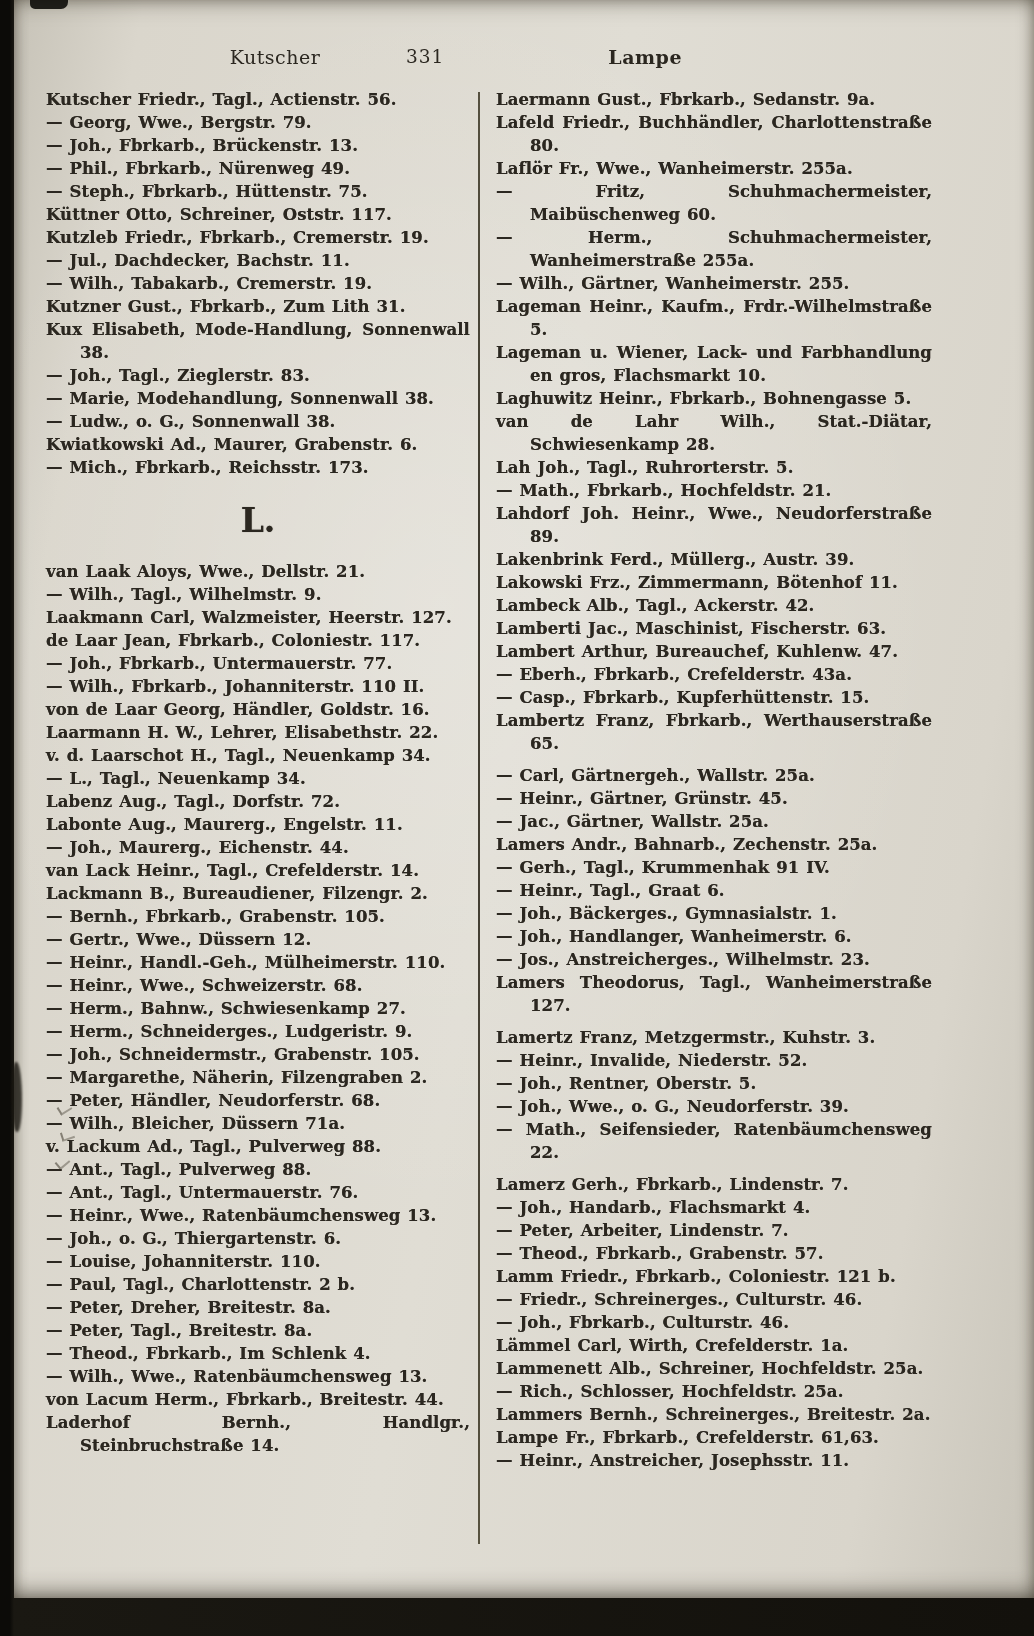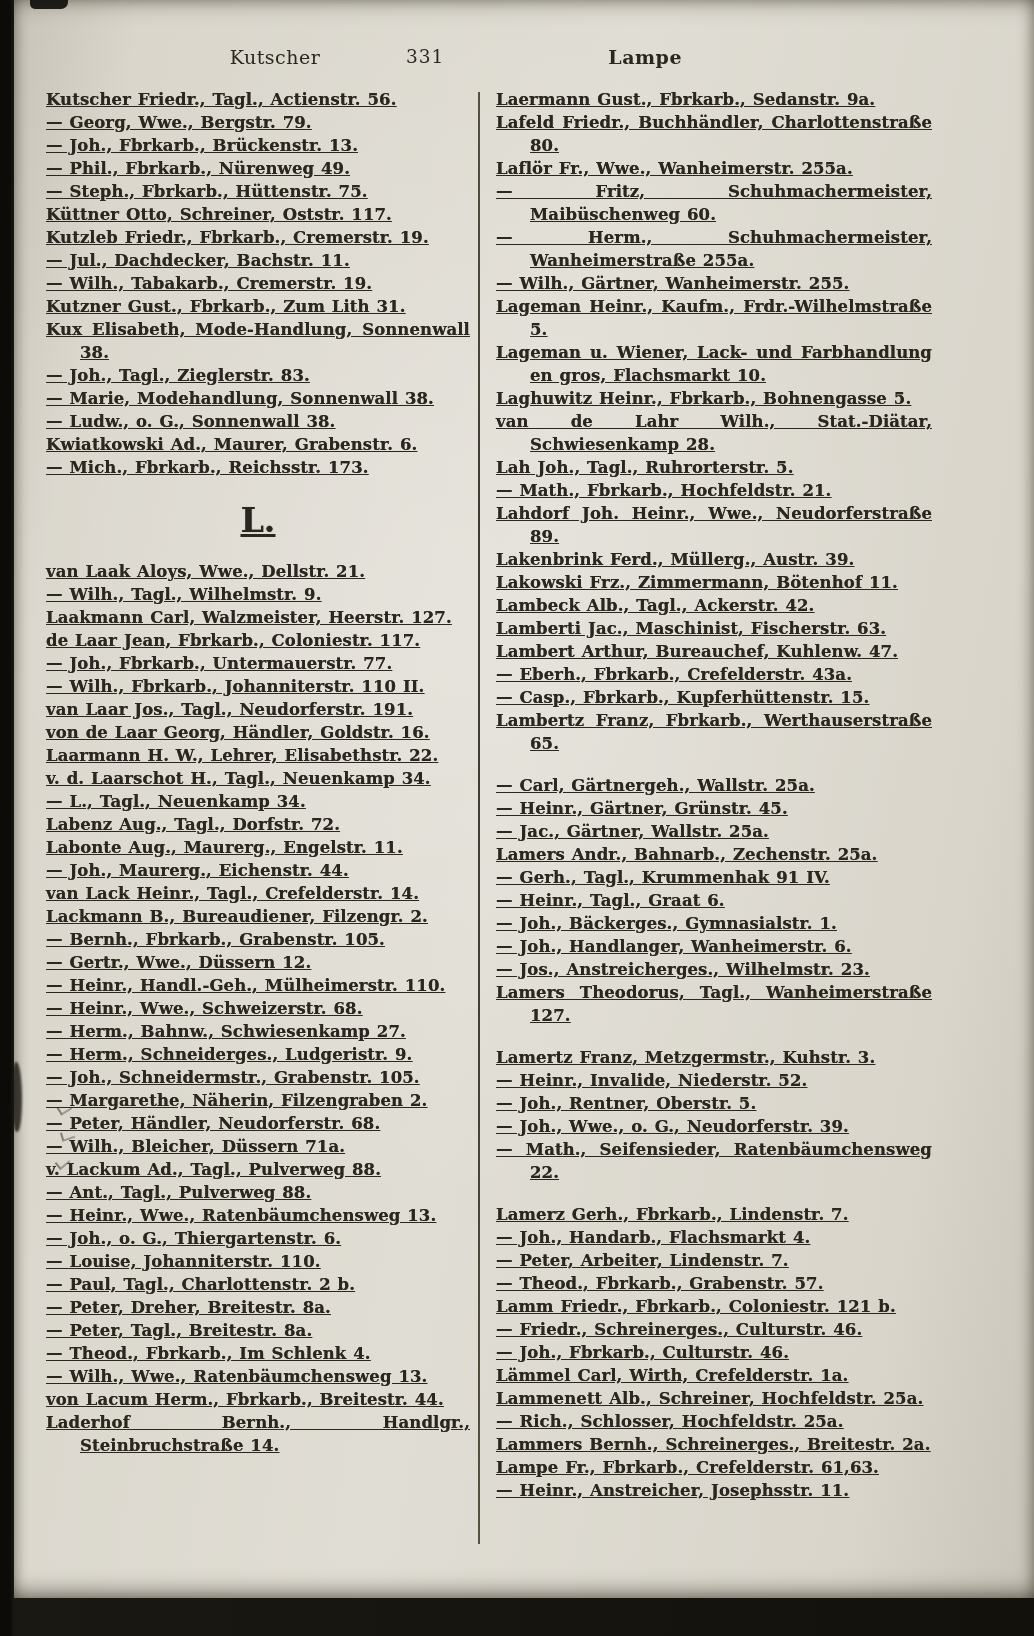--- a/index.html
+++ b/index.html
@@ -47,42 +47,42 @@
     text-align: center; font-size: 19px; font-weight: 400; letter-spacing: 0.5px;
   }
   .page-number {
     position: absolute; left: 392px; width: 120px;
     text-align: left; font-size: 18.5px; font-weight: 400; letter-spacing: 1px;
   }
   .catchword-right {
     position: absolute; left: 548px; width: 120px;
     text-align: right; font-size: 19px; font-weight: 700; letter-spacing: 0.5px;
   }
-  .col { position: absolute; top: 88px; color: #2b2720; text-decoration: underline; }
+  .col { position: absolute; top: 88px; color: #2b2720; }
   .col-left  { left: 32px;  width: 424px; }
   .col-right { left: 482px; width: 436px; }
   .divider {
     position: absolute;
     left: 464px; top: 92px;
     width: 1.5px; height: 1452px;
     background: linear-gradient(#55503f, #3e3a2f 30%, #464135 70%, #57523f);
   }
   .entry {
     margin: 0;
     font-size: 16.5px;
     line-height: 23px;
     font-weight: 700;
     padding-left: 34px;
     text-indent: -34px;
     text-align: justify;
     letter-spacing: 0.1px;
     word-spacing: 1px;
     text-shadow: 0 0 0.6px rgba(43,39,32,0.75);
   }
-  .group + .group { margin-top: 19px; }
+  .group + .group { margin-top: 9px; }
   .section-heading {
     margin: 22px 0 20px 0;
     text-align: center;
     font-size: 33px;
     font-weight: 700;
     color: #2b2720;
     text-shadow: 0 0 0.7px rgba(43,39,32,0.8);
   }
   .pencil-mark {
     position: absolute;
@@ -141,21 +141,20 @@
         </div>
       <h2 class="section-heading">L.</h2>
       <div>
           <div class="group">
             <p class="entry">van Laak Aloys, Wwe., Dellstr. 21.</p>
             <p class="entry">— Wilh., Tagl., Wilhelmstr. 9.</p>
             <p class="entry">Laakmann Carl, Walzmeister, Heerstr. 127.</p>
             <p class="entry">de Laar Jean, Fbrkarb., Coloniestr. 117.</p>
             <p class="entry">— Joh., Fbrkarb., Untermauerstr. 77.</p>
             <p class="entry">— Wilh., Fbrkarb., Johanniterstr. 110 II.</p>
-            <p class="entry">van Laar Jos., Tagl., Neudorferstr. 191.</p>
             <p class="entry">von de Laar Georg, Händler, Goldstr. 16.</p>
             <p class="entry">Laarmann H. W., Lehrer, Elisabethstr. 22.</p>
             <p class="entry">v. d. Laarschot H., Tagl., Neuenkamp 34.</p>
             <p class="entry">— L., Tagl., Neuenkamp 34.</p>
             <p class="entry">Labenz Aug., Tagl., Dorfstr. 72.</p>
             <p class="entry">Labonte Aug., Maurerg., Engelstr. 11.</p>
             <p class="entry">— Joh., Maurerg., Eichenstr. 44.</p>
             <p class="entry">van Lack Heinr., Tagl., Crefelderstr. 14.</p>
             <p class="entry">Lackmann B., Bureaudiener, Filzengr. 2.</p>
             <p class="entry">— Bernh., Fbrkarb., Grabenstr. 105.</p>
@@ -163,20 +162,21 @@
             <p class="entry">— Heinr., Handl.-Geh., Mülheimerstr. 110.</p>
             <p class="entry">— Heinr., Wwe., Schweizerstr. 68.</p>
             <p class="entry">— Herm., Bahnw., Schwiesenkamp 27.</p>
             <p class="entry">— Herm., Schneiderges., Ludgeristr. 9.</p>
             <p class="entry">— Joh., Schneidermstr., Grabenstr. 105.</p>
             <p class="entry">— Margarethe, Näherin, Filzengraben 2.</p>
             <p class="entry">— Peter, Händler, Neudorferstr. 68.</p>
             <p class="entry">— Wilh., Bleicher, Düssern 71a.</p>
             <p class="entry">v. Lackum Ad., Tagl., Pulverweg 88.</p>
             <p class="entry">— Ant., Tagl., Pulverweg 88.</p>
+            <p class="entry">— Ant., Tagl., Untermauerstr. 76.</p>
             <p class="entry">— Heinr., Wwe., Ratenbäumchensweg 13.</p>
             <p class="entry">— Joh., o. G., Thiergartenstr. 6.</p>
             <p class="entry">— Louise, Johanniterstr. 110.</p>
             <p class="entry">— Paul, Tagl., Charlottenstr. 2 b.</p>
             <p class="entry">— Peter, Dreher, Breitestr. 8a.</p>
             <p class="entry">— Peter, Tagl., Breitestr. 8a.</p>
             <p class="entry">— Theod., Fbrkarb., Im Schlenk 4.</p>
             <p class="entry">— Wilh., Wwe., Ratenbäumchensweg 13.</p>
             <p class="entry">von Lacum Herm., Fbrkarb., Breitestr. 44.</p>
             <p class="entry">Laderhof Bernh., Handlgr., Steinbruchstraße 14.</p>

